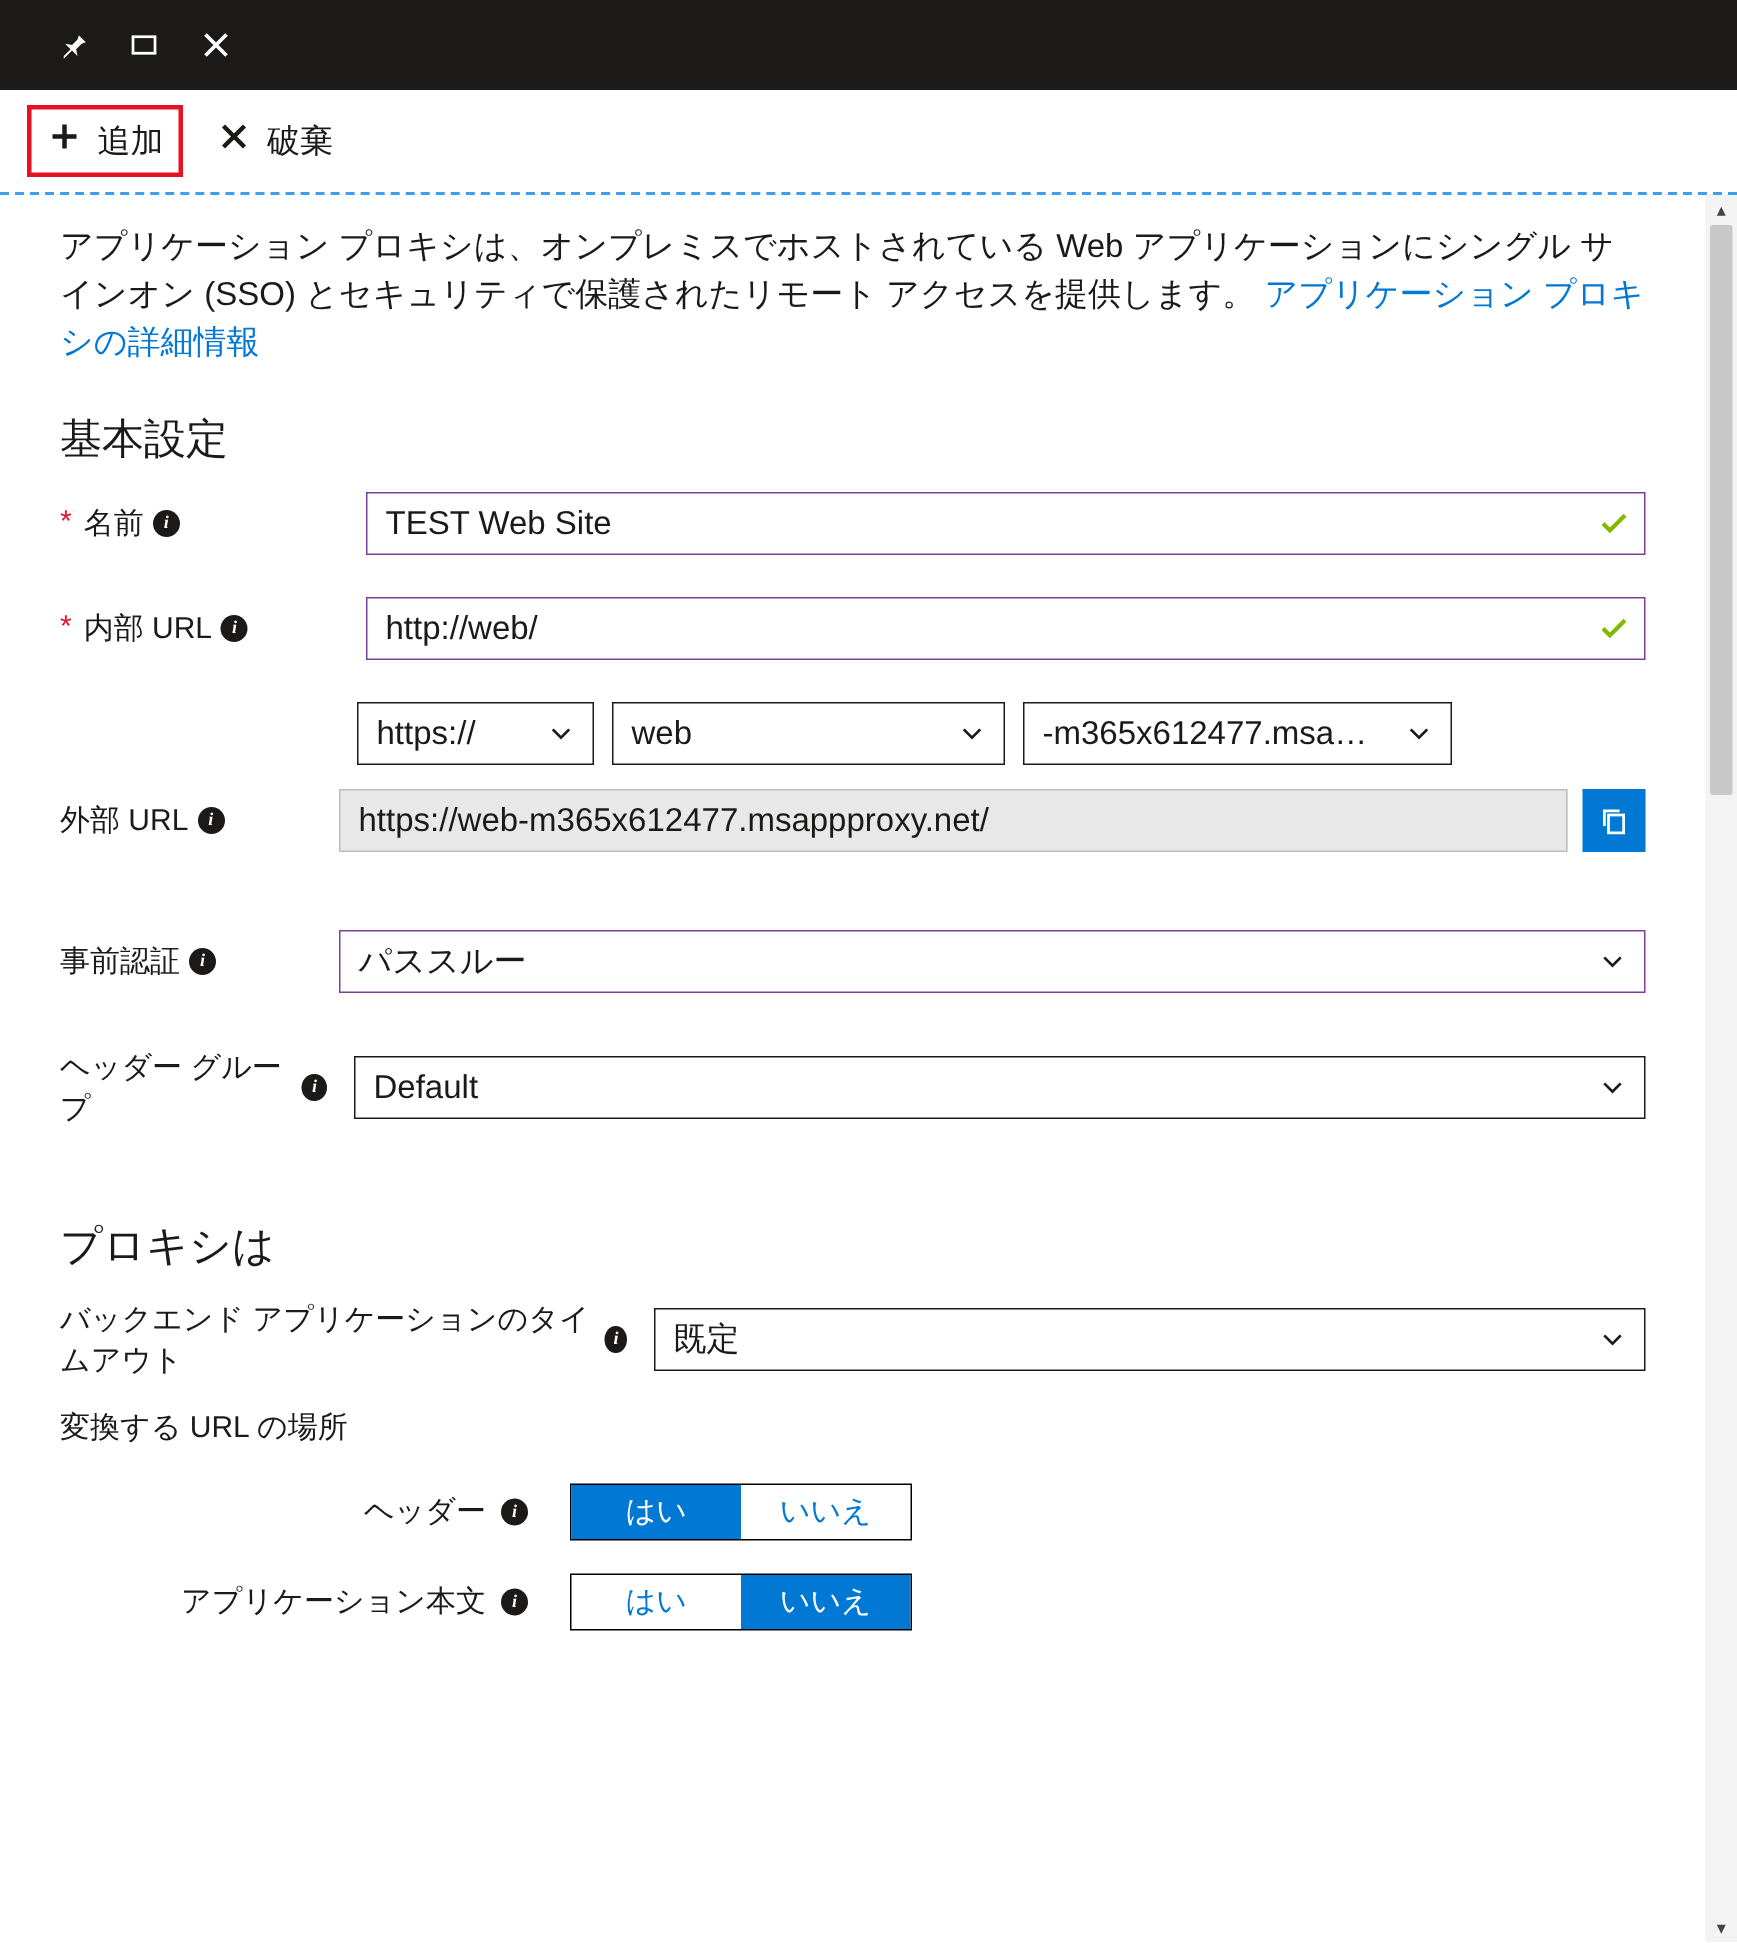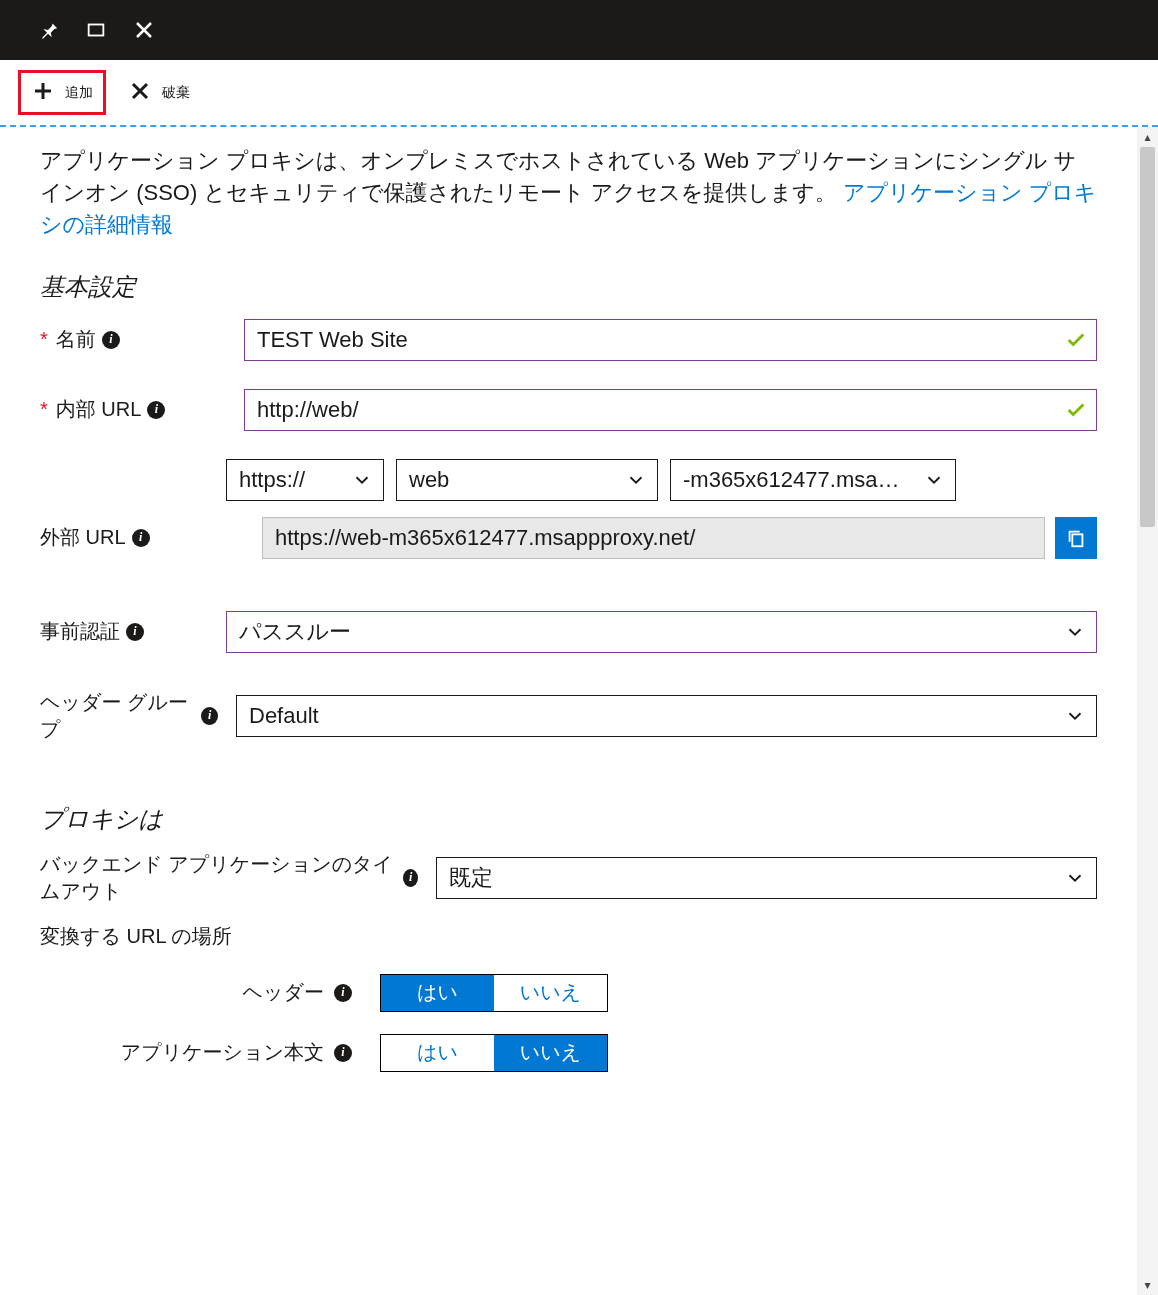--- a/index.html
+++ b/index.html
@@ -2,53 +2,53 @@
 <html><head>
 <meta charset="utf-8">
 <style>
   html,body{margin:0;padding:0;font-family:"Segoe UI","Yu Gothic UI","Meiryo",sans-serif;color:#1b1a19;background:#fff;font-size:16px;}
   .root{width:1158px;height:1295px;box-sizing:border-box;position:relative;display:flex;flex-direction:column;}
   .titlebar{background:#1b1a19;color:#fff;display:flex;align-items:center;padding:12px 18px;font-size:29px;font-weight:400;}
   .titlebar .title{flex:1;}
   .titlebar .winbtn{width:36px;height:36px;display:flex;align-items:center;justify-content:center;margin-left:12px;cursor:pointer;}
   .winbtn svg{stroke:#fff;}
   .toolbar{display:flex;align-items:center;padding:10px 18px;border-bottom:2px dashed #3aa0ee;gap:12px;}
-  .tb-btn{display:flex;align-items:center;gap:10px;font-size:14px;padding:6px 10px;cursor:pointer;}
+  .tb-btn{display:flex;align-items:center;gap:10px;font-size:22px;padding:6px 10px;cursor:pointer;}
   .tb-btn.add{border:3px solid #e81123;}
   .tb-btn svg{width:24px;height:24px;}
   .body{position:relative;flex:1;overflow:hidden;display:flex;}
   .scroll{flex:1;padding:18px 40px 40px 40px;overflow:auto;}
   .scrollbar{width:21px;background:#f3f3f3;position:relative;}
   .scrollbar .arrow{height:20px;display:flex;align-items:center;justify-content:center;color:#444;font-size:12px;}
   .scrollbar .thumb{position:absolute;left:3px;right:3px;top:20px;height:380px;background:#c8c8c8;border-radius:2px;}
   .scrollbar .arrow.up{position:absolute;top:0;left:0;right:0;}
   .scrollbar .arrow.down{position:absolute;bottom:0;left:0;right:0;}
   .intro{font-size:22px;line-height:1.45;margin-bottom:30px;}
   .intro a{color:#0078d4;text-decoration:none;}
-  h2.section{font-size:24px;font-weight:400;margin:20px 0 16px 0;font-style:italic;}
+  h2.section{font-size:28px;font-weight:400;margin:20px 0 16px 0;}
   .form-row{display:flex;align-items:center;margin-bottom:28px;gap:18px;}
   .label{width:168px;font-size:20px;display:flex;align-items:center;gap:6px;flex-shrink:0;}
   .label .req{color:#e81123;margin-right:2px;}
   .info-icon{display:inline-flex;width:18px;height:18px;border-radius:50%;background:#1b1a19;color:#fff;align-items:center;justify-content:center;font-size:12px;font-weight:bold;font-style:italic;font-family:Georgia,serif;}
   .field{flex:1;}
   .input{height:42px;box-sizing:border-box;border:1px solid #7f3f98;font-size:22px;padding:0 40px 0 12px;width:100%;position:relative;color:#1b1a19;}
   .input-wrap{position:relative;padding-left:18px;}
   .input-wrap .check{position:absolute;right:10px;top:50%;transform:translateY(-50%);width:22px;height:22px;}
   .check svg{stroke:#7fba00;fill:none;stroke-width:3;}
   .select{height:42px;box-sizing:border-box;border:1px solid #1b1a19;font-size:22px;padding:0 40px 0 12px;width:100%;position:relative;display:flex;align-items:center;background:#fff;}
   .select.purple{border-color:#7f3f98;}
   .select .chev{position:absolute;right:10px;top:50%;transform:translateY(-50%);width:22px;height:22px;}
   .chev svg{stroke:#1b1a19;fill:none;stroke-width:2;}
   .ext-url-row{display:flex;gap:12px;margin-bottom:8px;}
   .ext-url-row .seg{position:relative;}
   .ext-url-row .seg-scheme{flex:0 0 158px;}
   .ext-url-row .seg-host{flex:0 0 262px;}
   .ext-url-row .seg-suffix{flex:0 0 286px;}
   .ext-url-row .select .check{position:absolute;right:40px;top:50%;transform:translateY(-50%);}
-  .ext-url-output{display:flex;gap:10px;align-items:center;margin-left:36px;}
+  .ext-url-output{display:flex;gap:10px;align-items:center;}
   .ext-url-output .readonly{flex:1;height:42px;box-sizing:border-box;border:1px solid #bdbdbd;background:#e8e8e8;font-size:22px;padding:0 12px;display:flex;align-items:center;color:#1b1a19;}
   .copy-btn{width:42px;height:42px;background:#0078d4;display:flex;align-items:center;justify-content:center;cursor:pointer;}
   .copy-btn svg{stroke:#fff;fill:none;stroke-width:2;}
   .ellipsis{overflow:hidden;white-space:nowrap;text-overflow:ellipsis;}
   .form-label-inline{font-size:20px;display:flex;align-items:center;gap:10px;}
   .toggle{display:flex;border:1px solid #000000;height:38px;width:228px;box-sizing:border-box;}
   .toggle .opt{flex:1;display:flex;align-items:center;justify-content:center;font-size:20px;color:#0078d4;cursor:pointer;}
   .toggle .opt.active{background:#0078d4;color:#fff;}
   .form-row.tight{margin-bottom:18px;}
   .form-row.timeout .label{width:358px;}
@@ -125,21 +125,21 @@
         </div>
         <div class="field input-wrap">
           <input type="text" class="input" value="http://web/" style="">
           <span class="check"><svg viewBox="0 0 24 24">
                 <path d="M4 12l5 5L20 6"></path>
               </svg></span>
         </div>
       </div>
 
       <div class="form-row" style="flex-direction:column;align-items:stretch;gap:8px;">
-        <div style="display:flex;gap:18px;align-items:center;">
+        <div style="display:flex;gap:30px;align-items:center;">
           <div class="label" style="height:42px;"></div>
           <div class="field">
             <div class="ext-url-row">
               <div class="seg seg-scheme">
                 <div class="select">
                   <span>https://</span>
                   <span class="chev"><svg viewBox="0 0 24 24">
                         <path d="M6 9l6 6 6-6"></path>
                       </svg></span>
                 </div>

